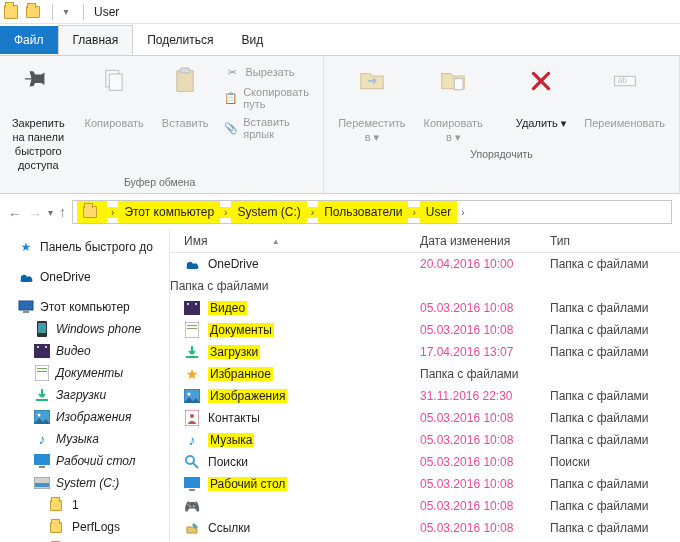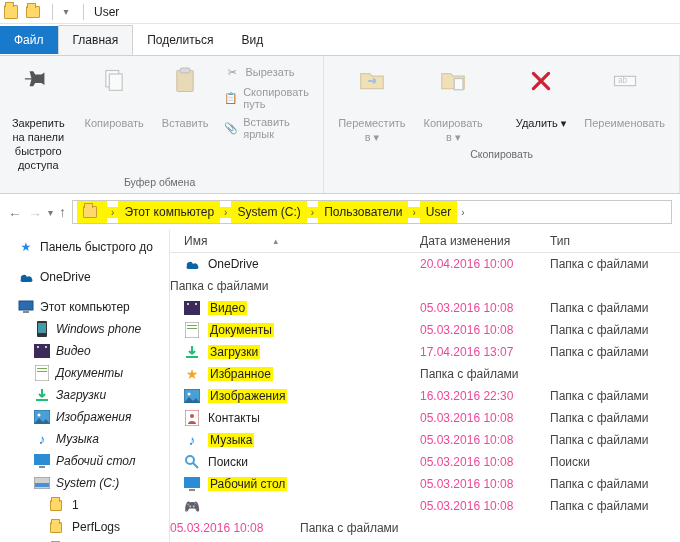--- a/index.html
+++ b/index.html
@@ -163,21 +163,21 @@
         <div class="big-btn dim">
           <div class="icon-box">
             <svg width="28" height="28" viewBox="0 0 24 24">
                 <rect x="3" y="8" width="18" height="8" fill="#fff" stroke="#888"></rect>
                 <text x="6" y="14" font-size="7" fill="#888">ab</text>
               </svg>
           </div>
           <div class="lbl">Переименовать</div>
         </div>
       </div>
-      <div class="group-label">Скопировать</div>
+      <div class="group-label">Упорядочить</div>
     </div>
   </div>
 </div>
 
 <div class="nav-bar">
   <div class="nav-arrows">
     <span>←</span>
     <span style="color:#ccc;">→</span>
     <span style="font-size:10px;">▾</span>
     <span>↑</span>
@@ -399,21 +399,21 @@
           <div class="cell-name">
             <span class="fi">
               <svg width="16" height="14">
                 <rect width="16" height="14" fill="#49a0d8" stroke="#2c6a96"></rect>
                 <circle cx="5" cy="5" r="1.5" fill="#ffe"></circle>
                 <path d="M0 14l5-6 4 4 3-3 4 5z" fill="#2c6a96"></path>
               </svg>
             </span>
             <span class="name-text hi">Изображения</span>
           </div>
-          <div class="cell-date">16.03.2016 22:30</div>
+          <div class="cell-date">31.11.2016 22:30</div>
           <div class="cell-type">Папка с файлами</div>
         </div>
         <div class="row">
           <div class="cell-name">
             <span class="fi">
               <svg width="14" height="16">
                 <rect width="14" height="16" fill="#fff" stroke="#b55"></rect>
                 <circle cx="7" cy="6" r="2" fill="#b55"></circle>
                 <path d="M3 14c0-2 2-3 4-3s4 1 4 3z" fill="#b55"></path>
               </svg>
@@ -462,18 +462,27 @@
         <div class="row">
           <div class="cell-name">
             <span class="fi">
               <span style="font-size:13px;">🎮</span>
             </span>
           </div>
           <div class="cell-date">05.03.2016 10:08</div>
           <div class="cell-type">Папка с файлами</div>
         </div>
         <div class="row">
+          <div class="cell-name">
+            <span class="fi">
+              <svg width="16" height="14">
+                <path d="M3 6h7l2 2h1v4H3z" fill="#e6c76a" stroke="#b8953e"></path>
+                <path d="M10 2l4 4-2 2-4-4z" fill="#5a9"></path>
+              </svg>
+            </span>
+            <span class="name-text">Ссылки</span>
+          </div>
           <div class="cell-date">05.03.2016 10:08</div>
           <div class="cell-type">Папка с файлами</div>
         </div>
       </div>
   </div>
 </div>
 
 </body></html>

